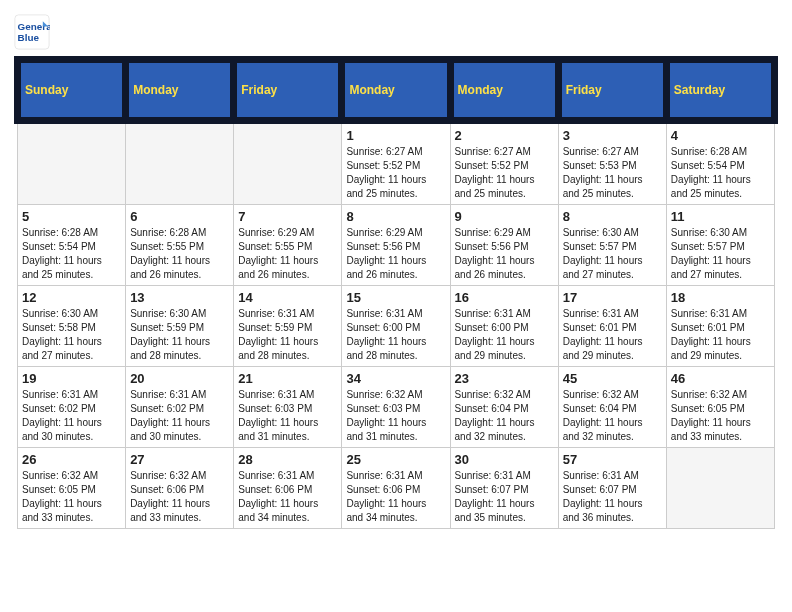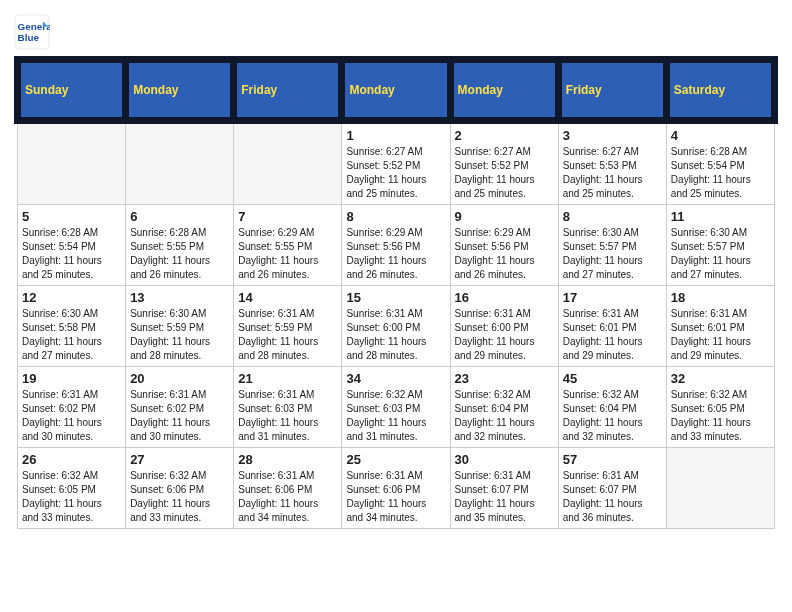--- a/index.html
+++ b/index.html
@@ -296,21 +296,21 @@
 and 32 minutes.</div>
           </td>
           <td>
             <span class="day-num">45</span>
             <div class="day-info" style="white-space: pre-line;">Sunrise: 6:32 AM
 Sunset: 6:04 PM
 Daylight: 11 hours
 and 32 minutes.</div>
           </td>
           <td>
-            <span class="day-num">32</span>
+            <span class="day-num">46</span>
             <div class="day-info" style="white-space: pre-line;">Sunrise: 6:32 AM
 Sunset: 6:05 PM
 Daylight: 11 hours
 and 33 minutes.</div>
           </td>
         </tr>
         <tr>
           <td>
             <span class="day-num">26</span>
             <div class="day-info" style="white-space: pre-line;">Sunrise: 6:32 AM

